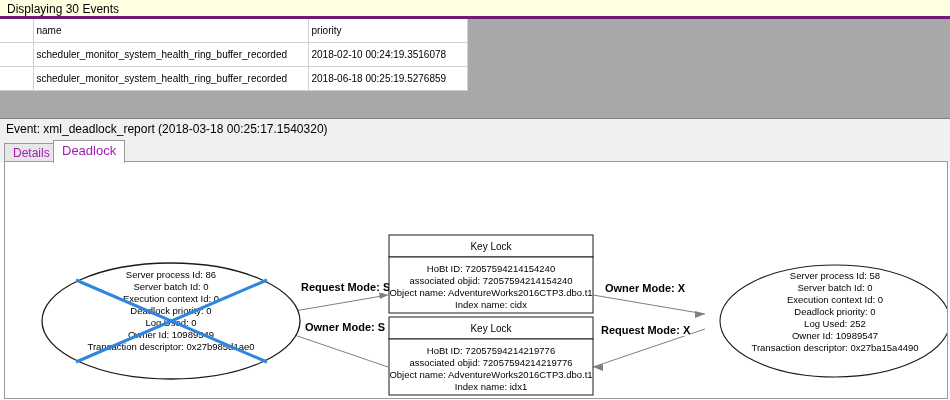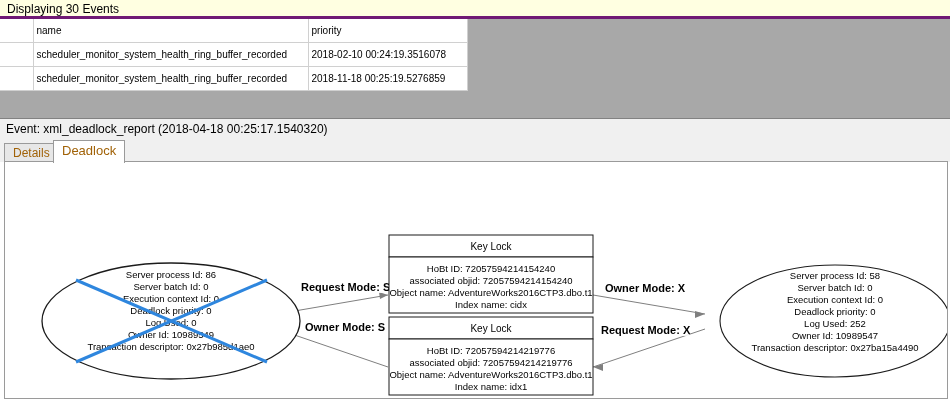--- a/index.html
+++ b/index.html
@@ -56,21 +56,21 @@
     position:absolute;left:0;top:118px;width:950px;height:4px;
     background:repeating-linear-gradient(90deg,#6e6e6e 0 1px,transparent 1px 3px),
                repeating-linear-gradient(90deg,transparent 0 2px,#ffffff 2px 3px);
     opacity:.9;
   }
 
   
   .tabs{position:absolute;left:0;top:140px;width:950px;height:22px;background:#f0f0f0;}
   .tab{
     position:absolute;top:3px;height:19px;line-height:18px;
-    padding:0 8px;font-size:12px;color:#a16207;box-sizing:border-box;
+    padding:0 8px;font-size:12px;color:#a21caf;box-sizing:border-box;
     border:1px solid #9a9a9a;border-bottom:none;background:#e7e7e7;
   }
   .tab.active{
     top:0;height:23px;line-height:20px;background:#fff;border-color:#9a9a9a;z-index:3;
     font-size:13px;
     text-align:right;
   }
   .tab-details{left:4px;}
   .tab-deadlock{left:53px;}
 
@@ -113,30 +113,30 @@
       </thead>
       <tbody>
         <tr>
           <td class="selcol"></td>
           <td class="cell">scheduler_monitor_system_health_ring_buffer_recorded</td>
           <td class="cell">2018-02-10 00:24:19.3516078</td>
         </tr>
         <tr>
           <td class="selcol"></td>
           <td class="cell">scheduler_monitor_system_health_ring_buffer_recorded</td>
-          <td class="cell">2018-11-18 00:25:19.5276859</td>
+          <td class="cell">2018-06-18 00:25:19.5276859</td>
         </tr>
       </tbody>
     </table>
   </div>
 
   <div class="grip"></div>
 
   <div class="evt-strip">
-    <span class="txt">Event: xml_deadlock_report (2018-04-18 00:25:17.1540320)</span>
+    <span class="txt">Event: xml_deadlock_report (2018-03-18 00:25:17.1540320)</span>
   </div>
 
   <div class="tabs">
     <div class="tab tab-details">Details</div>
     <div class="tab tab-deadlock active">Deadlock</div>
   </div>
 
   <div class="canvas">
     <svg width="944" height="238" viewBox="0 0 944 238">
 

